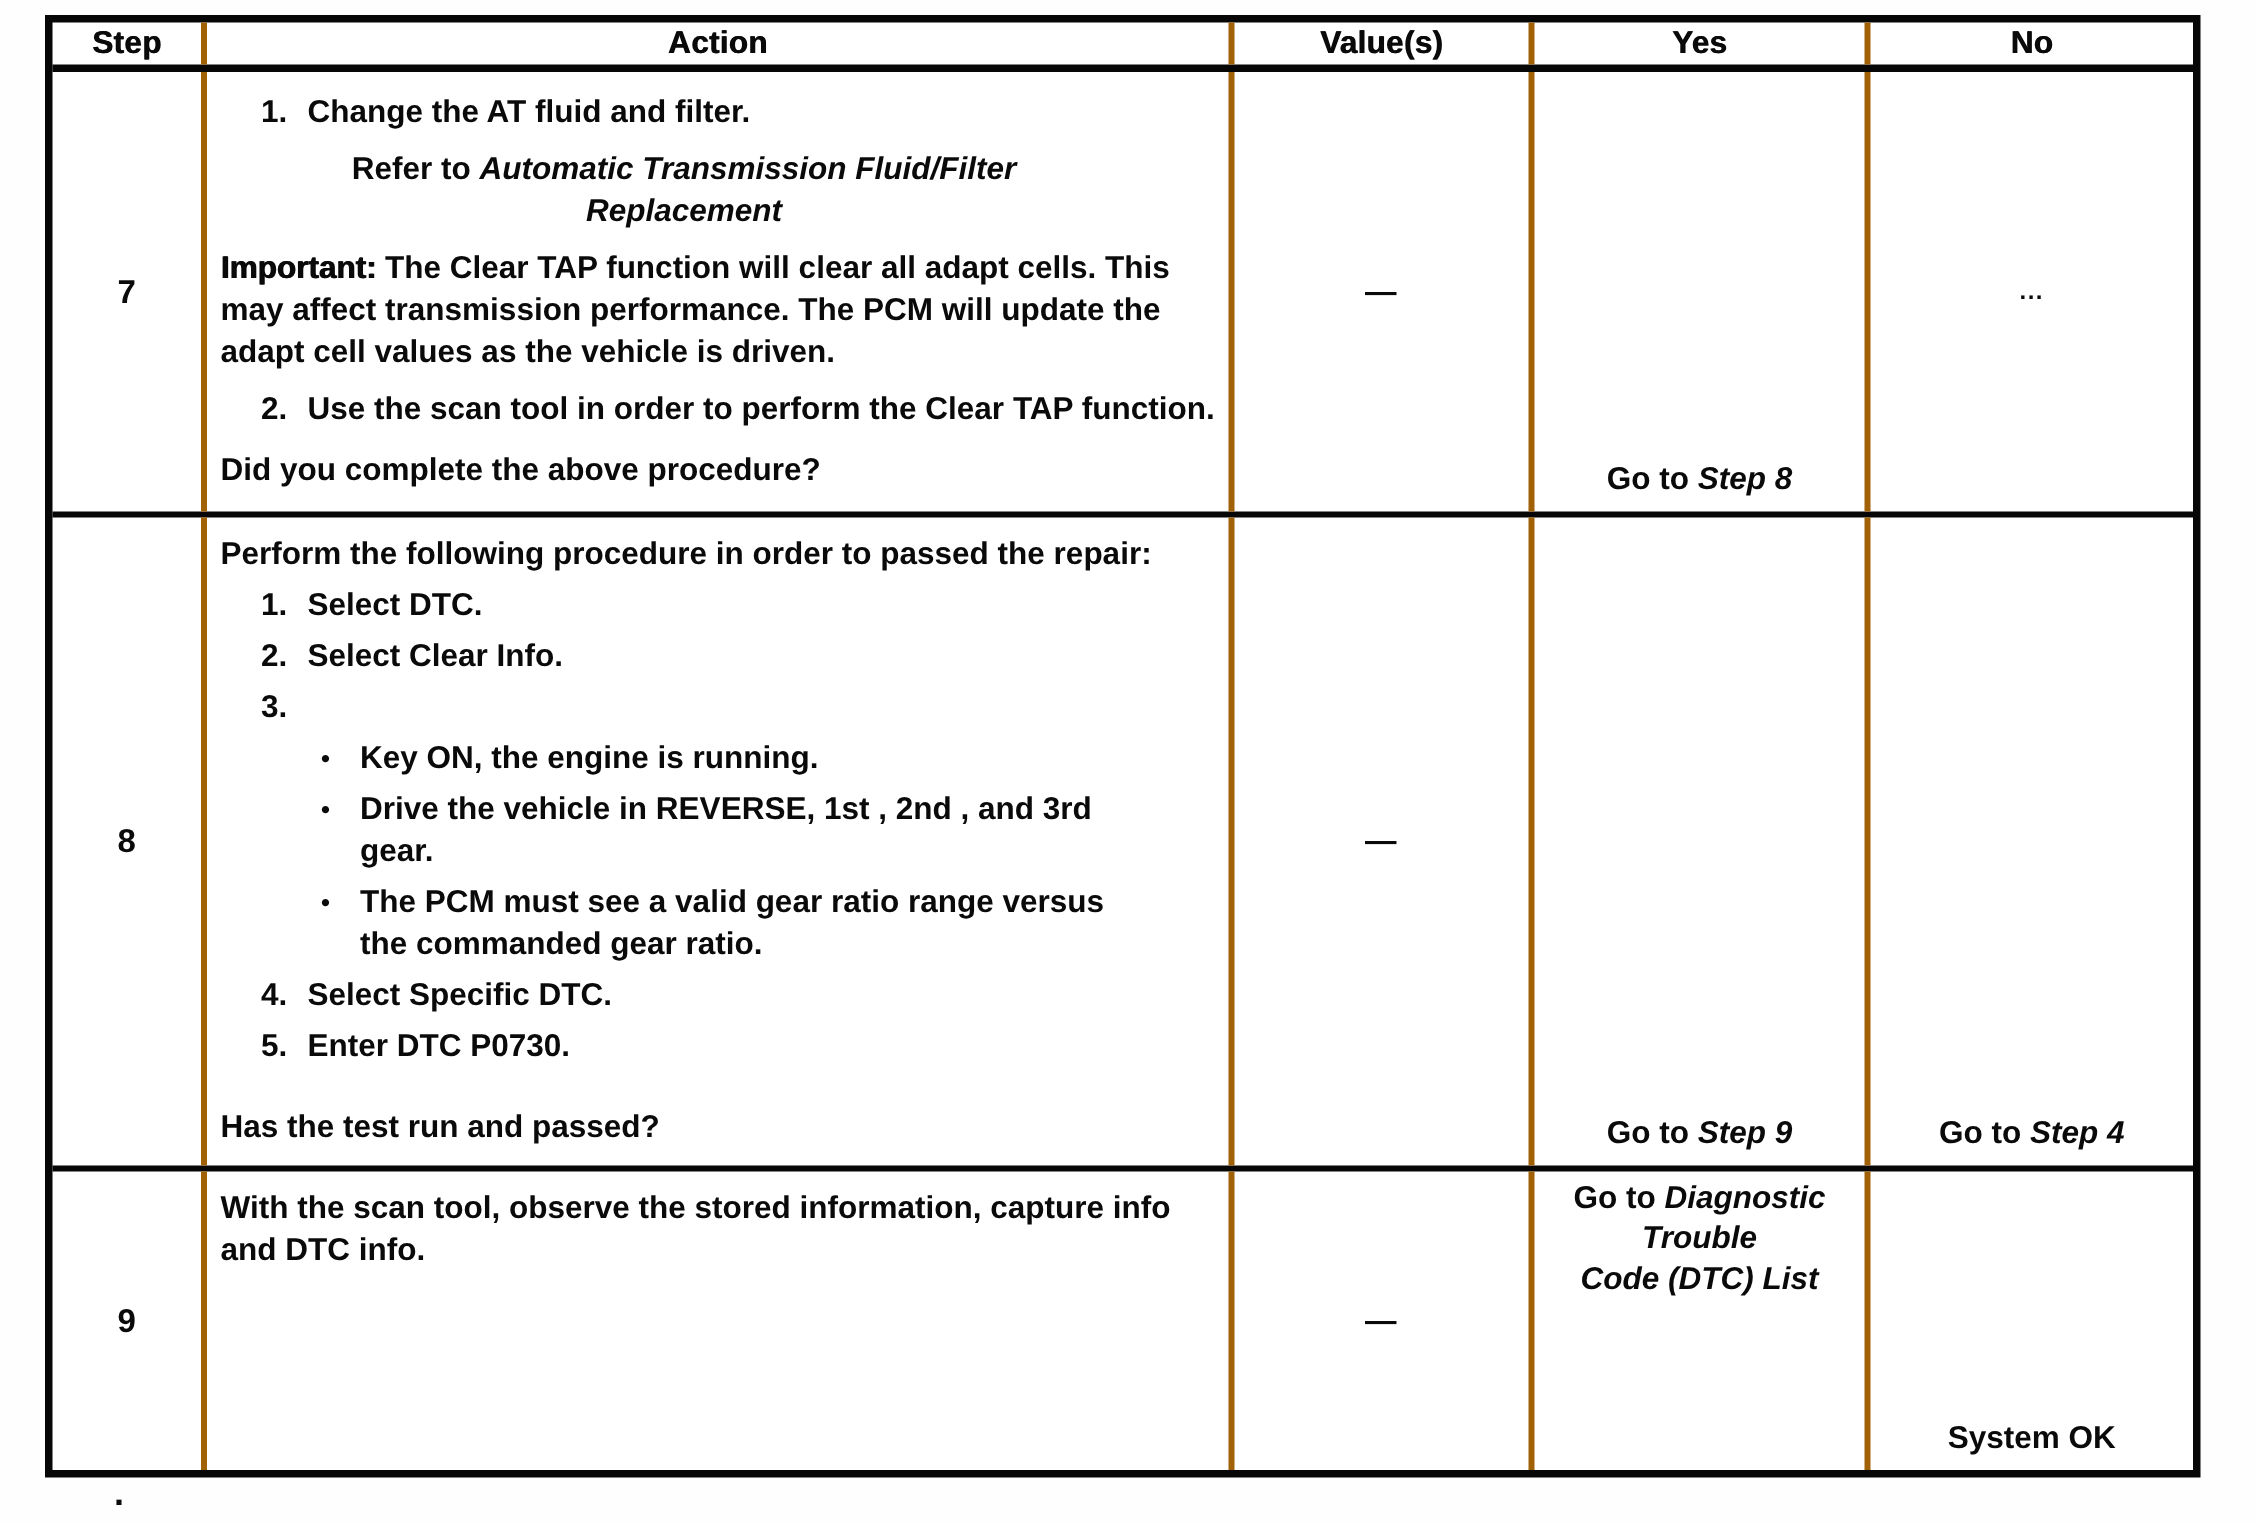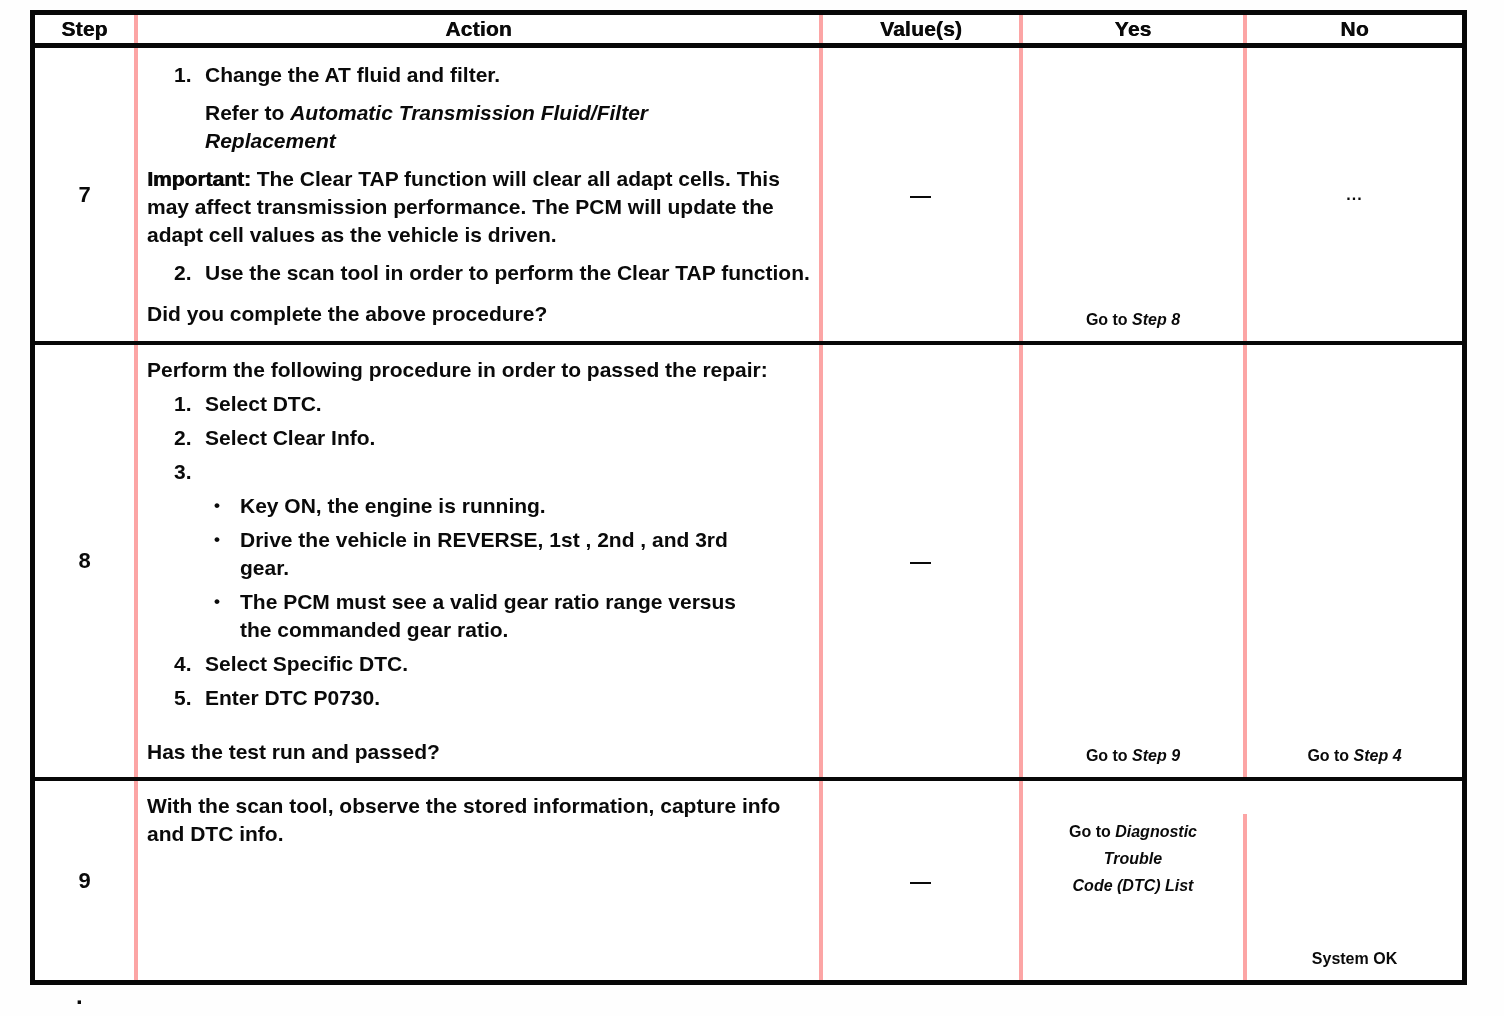--- a/index.html
+++ b/index.html
@@ -17,21 +17,21 @@
     position: absolute;
     left: 30px; top: 10px;
     width: 1437px;
     border: 5px solid #070707;
     background: #ffffff;
   }
   .grid-row {
     display: grid;
     grid-template-columns: 103px 685px 200px 224px auto;
   }
-  .grid-row > .cell { border-right: 4px solid #fca5a5; overflow: hidden; }
+  .grid-row > .cell { border-right: 4px solid #a16207; overflow: hidden; }
   .grid-row > .cell:last-child { border-right: none; }
 
   .header-row { height: 33px; border-bottom: 5px solid #070707; }
   .header-row .cell {
     display: flex; align-items: center; justify-content: center;
     font-size: 21px;
     letter-spacing: 0.2px;
     text-shadow: 0.5px 0 0 #0a0a0a;
   }
 
@@ -54,45 +54,45 @@
     flex-direction: column;
   }
   .action-cell > * { margin: 3px 0; }
   .action-cell.roomy > * { margin: 5px 0; }
 
   .li { display: flex; padding-left: 27px; }
   .num { width: 31px; flex-shrink: 0; }
   .li-cont { padding-left: 58px; }            
   .li-bullet { display: flex; padding-left: 67px; }
   .bullet-glyph { width: 26px; flex-shrink: 0; font-size: 17px; }
-  .w560 { max-width: 560px; }
+  .w560 { max-width: 560px; text-align: center; }
   .w530 { max-width: 530px; }
   .w640 { max-width: 640px; }
 
   .imp-label { text-shadow: 0.7px 0 0 #0a0a0a; }
   em { font-style: italic; }
 
   .question-bottom { margin-top: auto !important; padding-top: 6px; padding-bottom: 4px; }
   .question-flow { margin-top: 14px !important; }
 
   .values-cell, .dots-cell {
     display: flex; align-items: center; justify-content: center;
     font-size: 21px;
   }
   .dash { letter-spacing: 1px; }
   .dots { font-size: 16px; letter-spacing: 1px; }
 
   .goto-cell {
     display: flex; flex-direction: column;
     justify-content: flex-end; align-items: center;
     text-align: center;
-    font-size: 16px; line-height: 27px;
+    font-size: 21px; line-height: 27px;
     padding-bottom: 8px;
   }
-  .goto-cell.top-aligned { justify-content: flex-start; padding-top: 4px; margin-top: 33px; }
+  .goto-cell.top-aligned { justify-content: flex-start; padding-top: 4px; }
   .goto-line { display: block; }
 
   .footer-dot {
     position: absolute;
     left: 76px; top: 982px;
     font-size: 24px;
   }
 </style>
 </head>
 <body>

